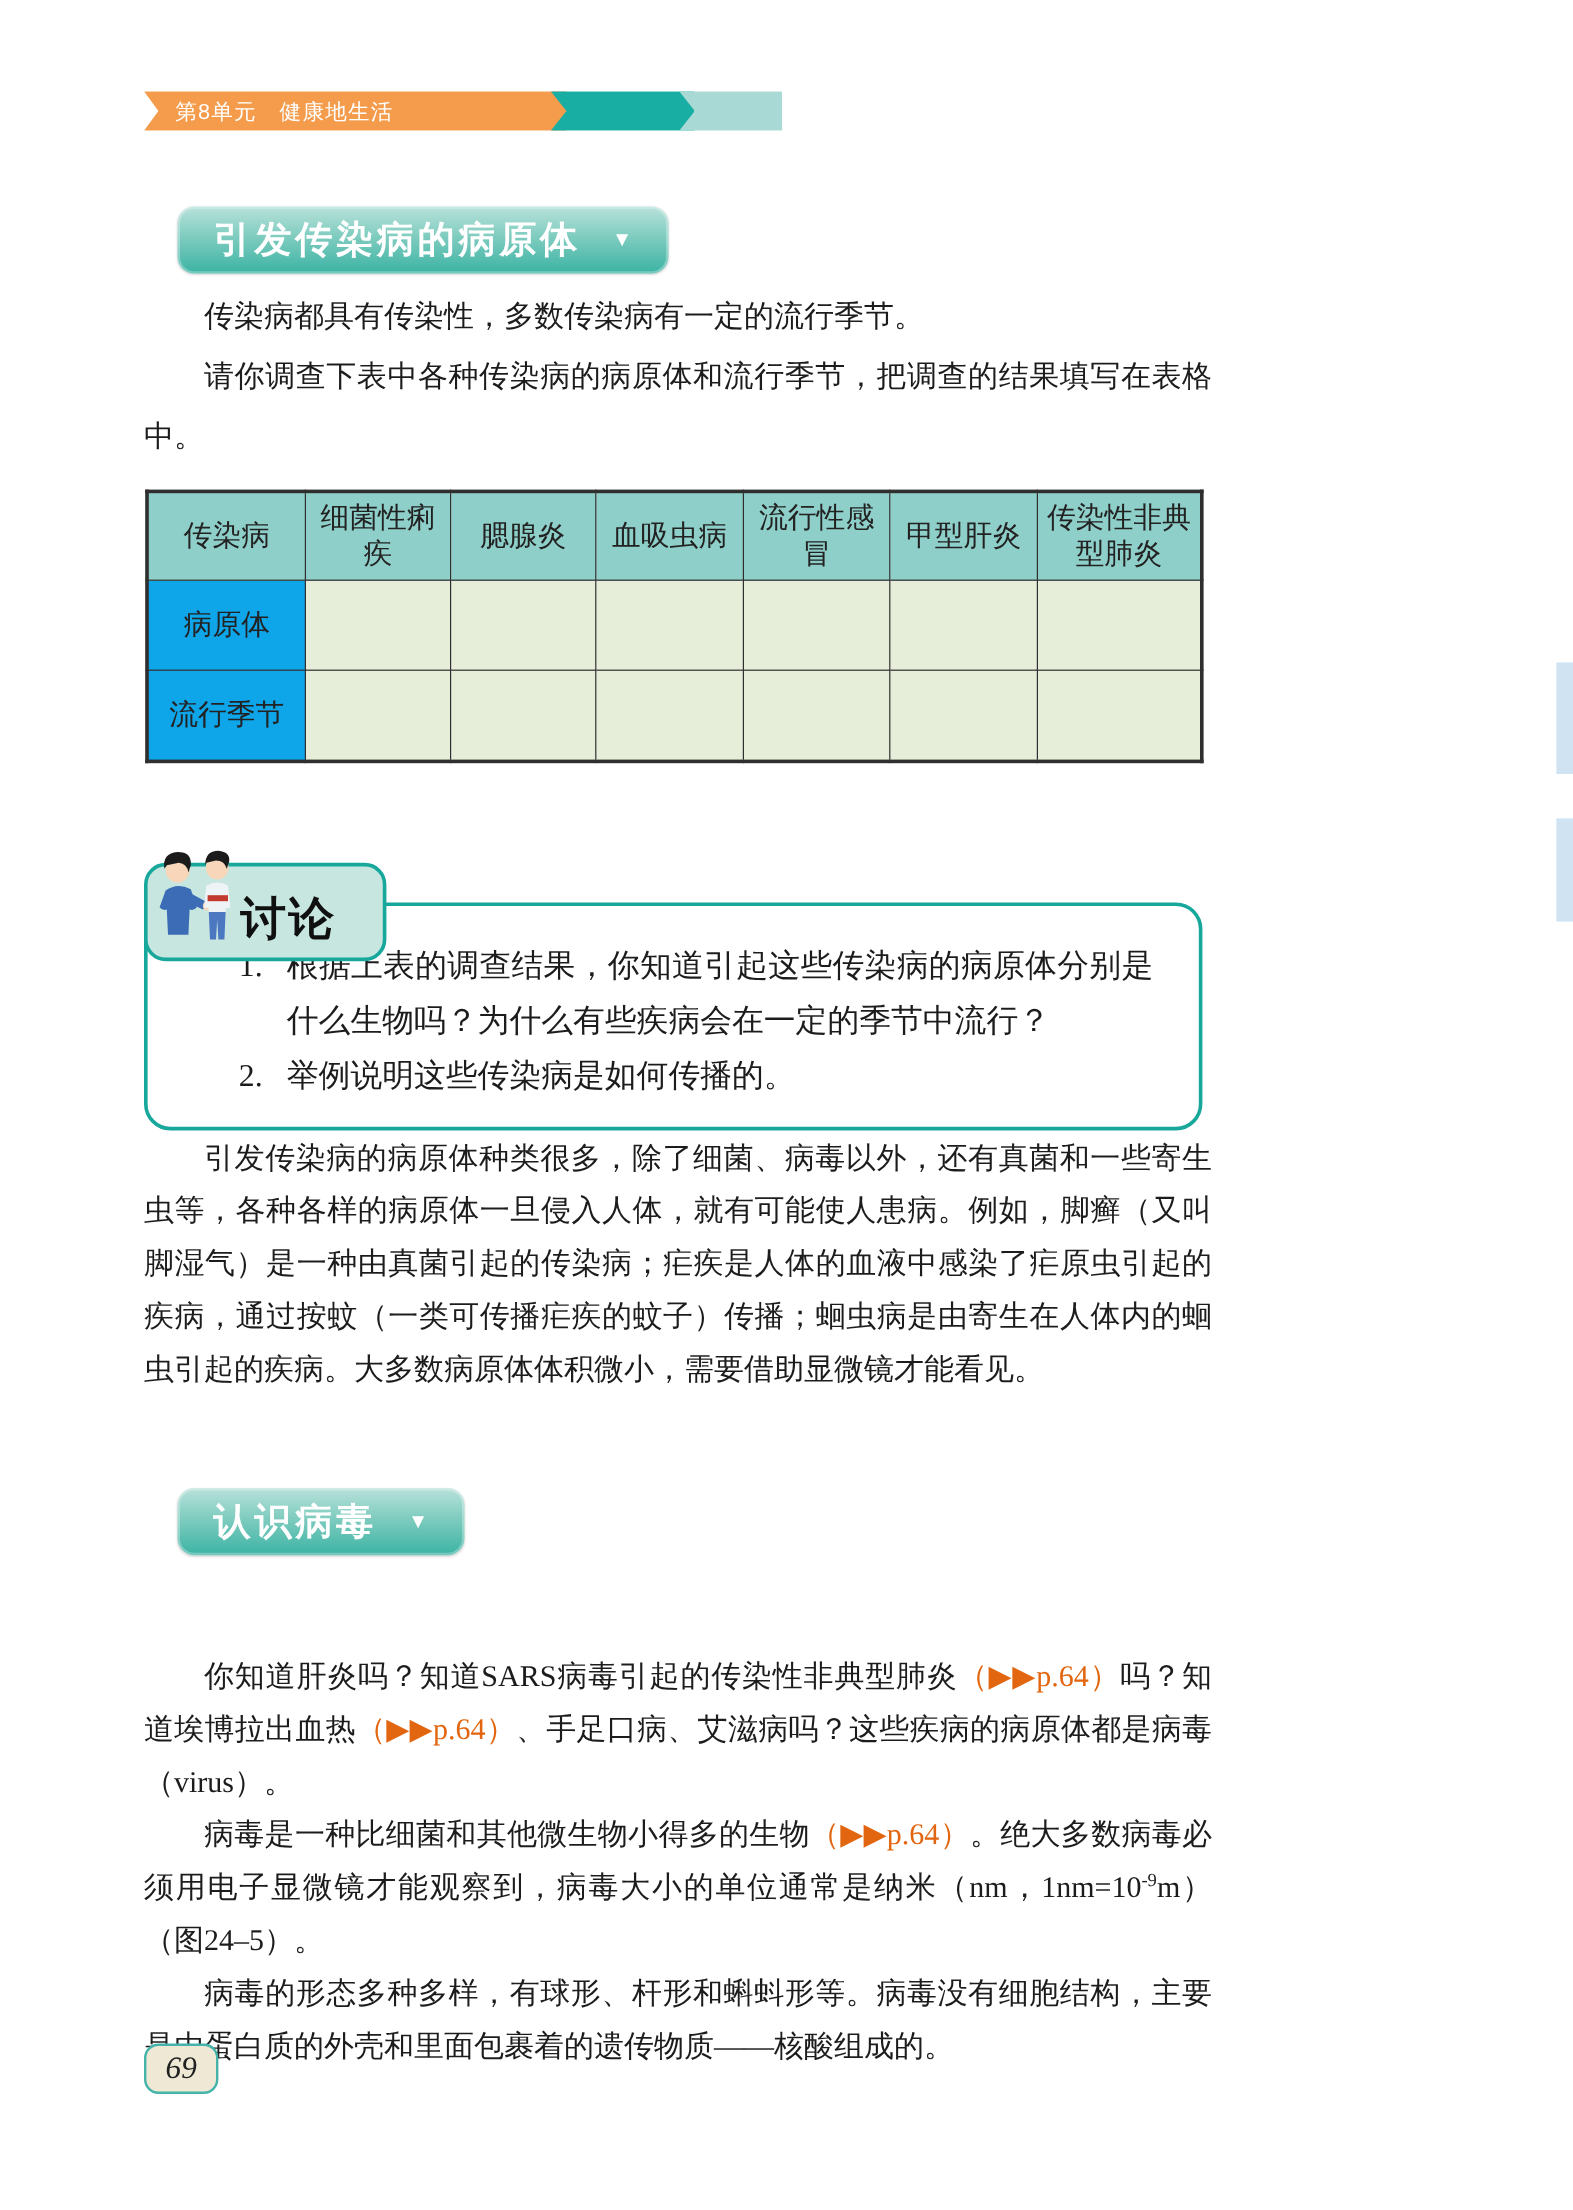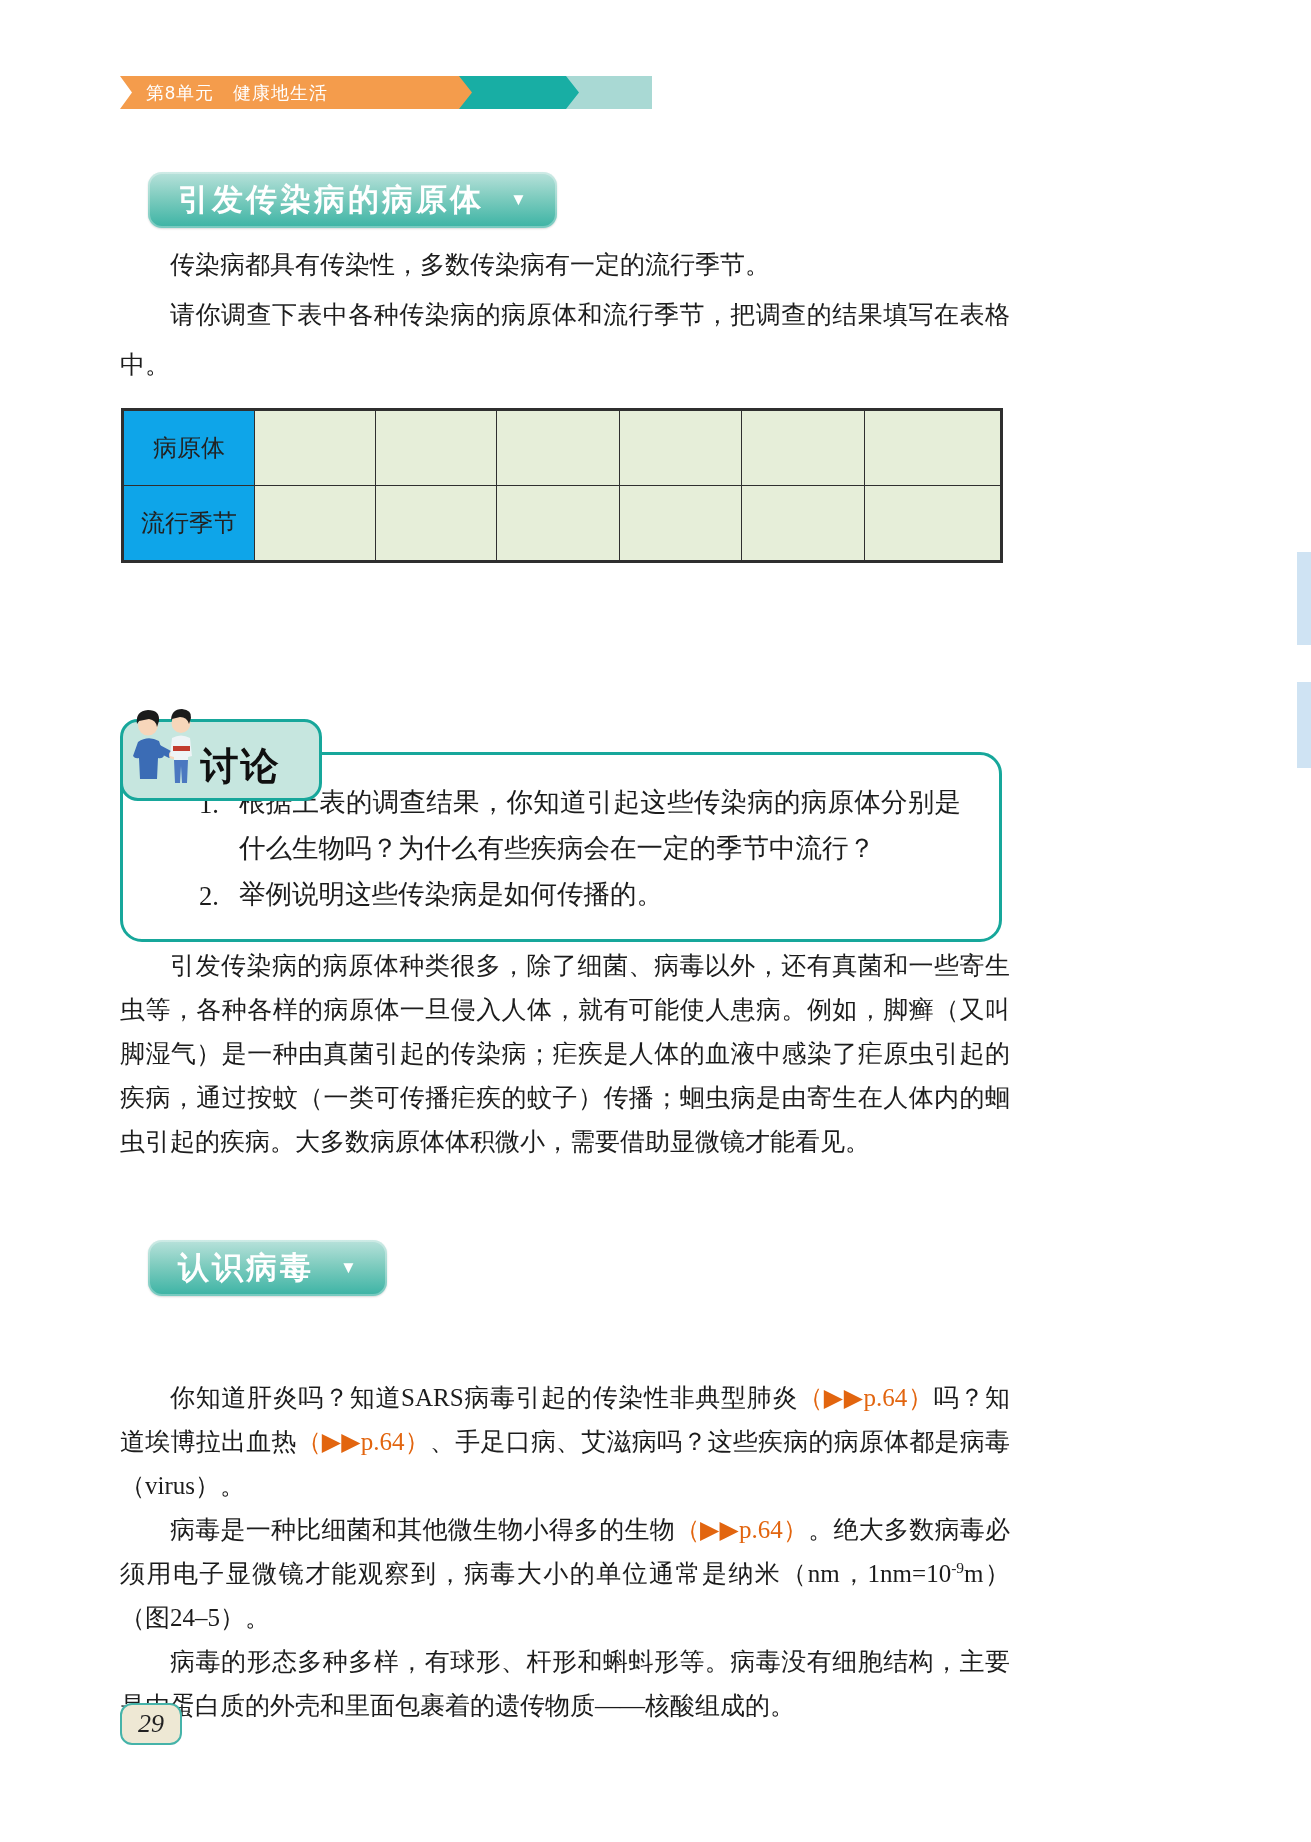--- a/index.html
+++ b/index.html
@@ -66,21 +66,21 @@
     display:flex;align-items:flex-end;gap:4px;padding:0 10px 5px 8px;
   }
   .disc-badge svg{margin-bottom:2px;}
   .disc-title{
     font-family:"Liberation Sans","DejaVu Sans",sans-serif;font-weight:bold;
     font-size:38px;color:#101010;line-height:1;padding-bottom:8px;letter-spacing:2px;
   }
   .disc-questions{padding:26px 38px 0 76px;font-size:26.5px;line-height:46px;}
   .disc-q{display:flex;}
   .disc-q .qn{width:40px;flex:none;}
-  .disc-q .qt{flex:1;text-align:justify;font-family:Liberation Mono, monospace;}
+  .disc-q .qt{flex:1;text-align:justify;}
   
   .page-num{
     position:absolute;left:120px;top:1703px;width:62px;height:42px;
     background:#eee8d4;border:2.5px solid #45b3a9;border-radius:12px;box-sizing:border-box;
     display:flex;align-items:center;justify-content:center;
     font-style:italic;font-size:26px;color:#222;
   }
   .edge-tab{position:absolute;right:0;width:14px;background:#cfe3f3;}
   #edge-tab-1{top:552px;height:93px;}
   #edge-tab-2{top:682px;height:86px;}
@@ -112,20 +112,29 @@
     <colgroup>
       <col style="width:132px">
         <col style="width:121px">
         <col style="width:121px">
       <col style="width:123px">
         <col style="width:122px">
         <col style="width:123px">
       <col style="width:137px">
     </colgroup>
     <tbody>
+        <tr>
+      <th>传染病</th>
+      <th>细菌性痢疾</th>
+      <th>腮腺炎</th>
+      <th>血吸虫病</th>
+      <th>流行性感冒</th>
+      <th>甲型肝炎</th>
+      <th>传染性非典型肺炎</th>
+    </tr>
     <tr>
       <td class="lbl">病原体</td>
       <td></td>
       <td></td>
       <td></td>
       <td></td>
       <td></td>
       <td></td>
     </tr>
     <tr>
@@ -179,19 +188,19 @@
     <span class="arrow">▼</span>
   </div>
 
   <div class="virus-text bodytext">
     <p><span>你知道肝炎吗？知道SARS病毒引起的传染性非典型肺炎</span><a class="ref-link" href="#">（▶▶p.64）</a><span>吗？知道埃博拉出血热</span><a class="ref-link" href="#">（▶▶p.64）</a><span>、手足口病、艾滋病吗？这些疾病的病原体都是病毒（virus）。</span></p>
     <p><span>病毒是一种比细菌和其他微生物小得多的生物</span><a class="ref-link" href="#">（▶▶p.64）</a><span>。绝大多数病毒必须用电子显微镜才能观察到，病毒大小的单位通常是纳米（nm，1nm=10</span><sup>-9</sup><span>m）（图24–5）。</span></p>
     <p>病毒的形态多种多样，有球形、杆形和蝌蚪形等。病毒没有细胞结构，主要是由蛋白质的外壳和里面包裹着的遗传物质——核酸组成的。</p>
   </div>
 
   <div class="page-num">
-    <span>29</span>
+    <span>69</span>
   </div>
 
   <div class="edge-tab" id="edge-tab-1"></div>
   <div class="edge-tab" id="edge-tab-2"></div>
 
 </div>
 
 </body></html>

